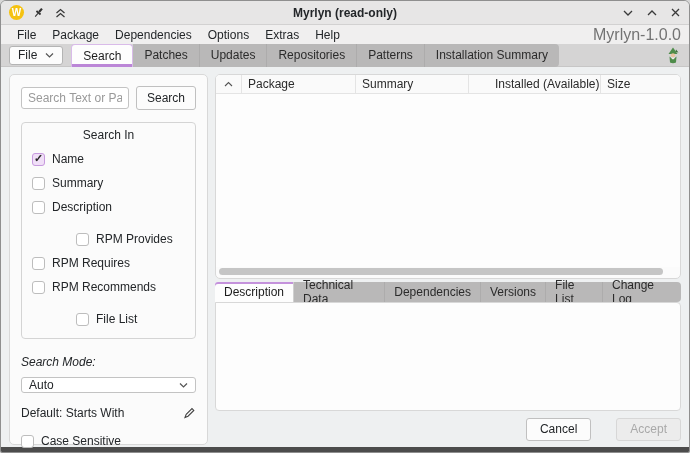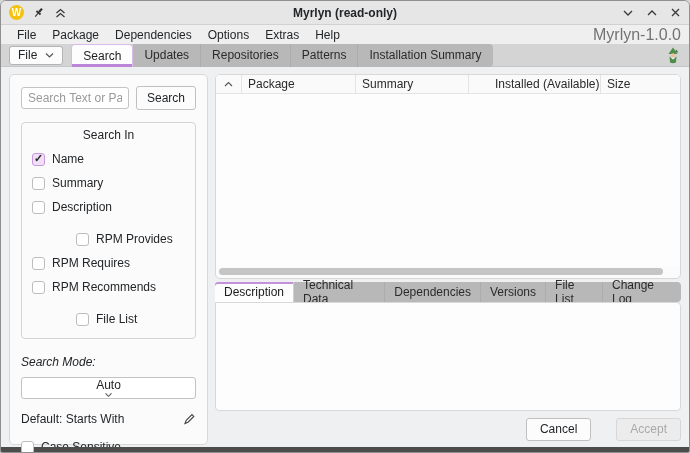--- a/index.html
+++ b/index.html
@@ -57,21 +57,21 @@
   .check-row.gap{ margin-top:18px;padding-left:44px; }
   .checkbox{ width:13px; height:13px; border:1px solid #bdbdbd; border-radius:3px;
     background:#fff; flex:0 0 auto; position:relative; }
   .checkbox.checked{ background:#f0dff7; border-color:#c79ade; }
   .checkbox.checked::after{ content:"\2713"; position:absolute; left:1px; top:-2px;
     font-size:11px; font-weight:bold; color:#2b2b2b; }
   .check-label{ font-size:12px; color:#232629; }
   .mode-label{ font-size:12px; color:#232629; margin-top:16px;font-style:italic; }
   .combo{ margin-top:8px; height:22px; border:1px solid #c3c3c3; border-radius:3px;
     background:#fff; display:flex; align-items:center; padding:0 7px;
-    font-size:12px; color:#232629;flex-direction:column; }
+    font-size:12px; color:#232629; }
   .combo .combo-value{ flex:1; }
   .default-row{ display:flex; align-items:center; margin-top:13px; }
   .default-row .hint{ font-size:12px; color:#232629; flex:1; }
   .case-row{ margin-top:14px; }
   
   .right-col{ flex:1; margin-left:7px; display:flex; flex-direction:column; height:371px; }
   .table-card{ height:205px; display:flex; flex-direction:column; overflow:hidden; }
   .thead{ display:flex; height:19px; background:#fafafa; border-bottom:1px solid #e4e4e4;
     flex:0 0 auto; align-items:center; }
   .th{ font-size:12px; color:#2b2b2b; padding:0 6px; border-right:1px solid #e4e4e4;
@@ -157,20 +157,21 @@
 
   <div class="tabbar">
     <div class="view-btn">
       <span>File</span>
       <svg class="icon-svg" width="9" height="7" viewBox="0 0 9 7">
         <path d="M1 1.5 L4.5 5 L8 1.5" fill="none" stroke="#555" stroke-width="1.2"></path>
       </svg>
     </div>
     <div class="tabs">
       <div class="tab active">Search</div>
+      <div class="tab">Patches</div>
       <div class="tab">Updates</div>
       <div class="tab">Repositories</div>
       <div class="tab">Patterns</div>
       <div class="tab">Installation Summary</div>
     </div>
     <span class="spacer"></span>
     <svg class="icon-svg" width="16" height="17" viewBox="0 0 16 17">
       <polygon points="8,0.5 12.5,7 3.5,7" fill="#4e8c4a"></polygon>
       <polygon points="11,2.5 13.5,5.5 10.5,5" fill="#3d7039"></polygon>
       <circle cx="8" cy="8.3" r="2.1" fill="#e8c49e"></circle>

